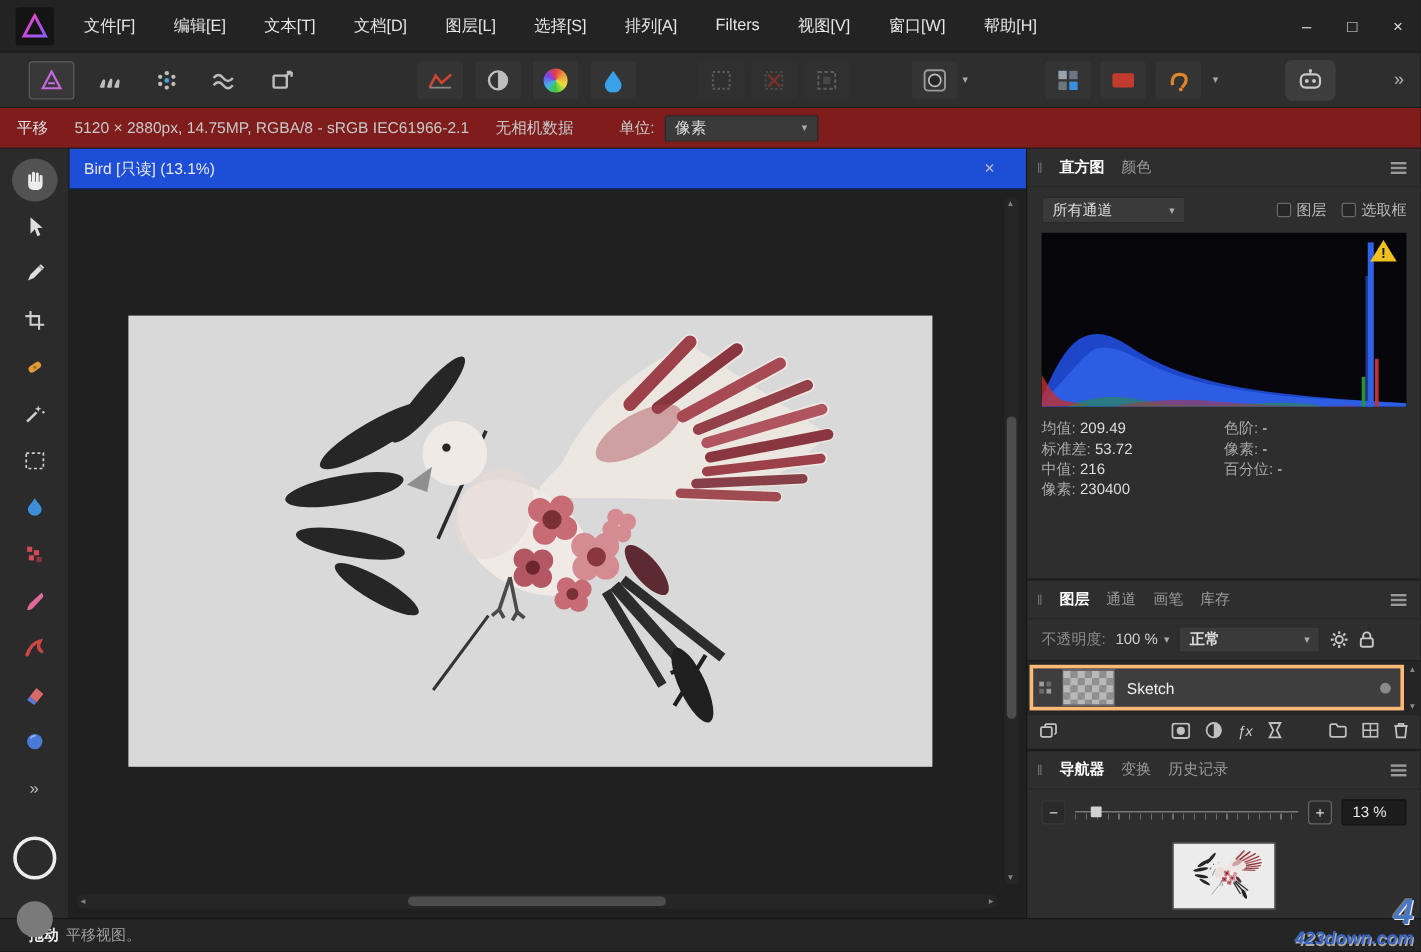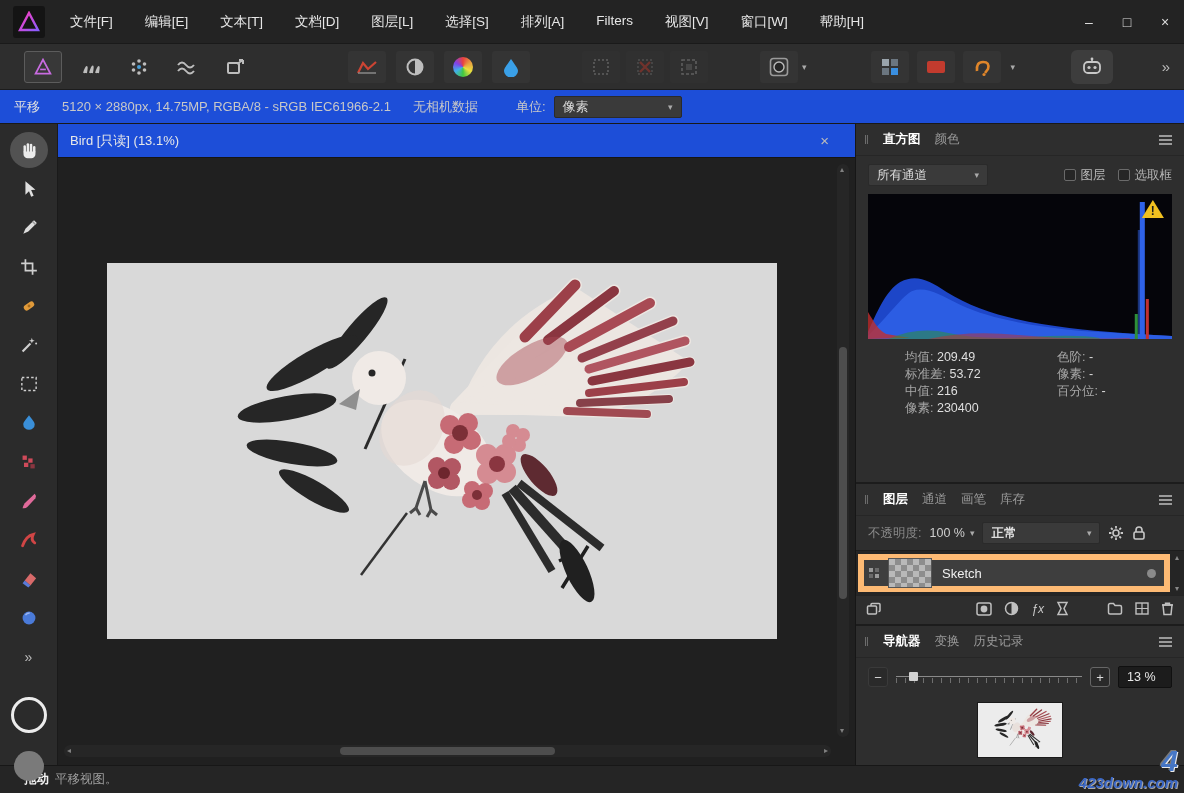--- a/index.html
+++ b/index.html
@@ -19,21 +19,21 @@
   .tgroup { display:flex; align-items:center; gap:10px; }
   .ibtn { width:38px; height:32px; border-radius:3px; display:flex; align-items:center; justify-content:center; }
   .ibtn.sel { border:1px solid #5c5c5c; background:#383838; }
   .ibtn.dis { opacity:.45; background:#343434; }
   .ibtn.box { background:#343434; }
   .caret { font-size:9px; color:#aaa; margin-left:2px; }
   .robot-box { width:42px; height:34px; background:#3d3d3d; border-radius:6px; display:flex; align-items:center; justify-content:center; }
   .overflow { margin-left:auto; margin-right:14px; color:#bbb; font-size:15px; }
 
   
-  .contextbar { height:34px; background:#1d4ed8; display:flex; align-items:center; border-bottom:1px solid #191919; font-size:13px; }
+  .contextbar { height:34px; background:#7f1d1d; display:flex; align-items:center; border-bottom:1px solid #191919; font-size:13px; }
   .ctx-tool { margin-left:14px; color:#e0e0e0; }
   .ctx-info { margin-left:22px; color:#c8c8c8; }
   .ctx-cam { margin-left:22px; color:#c8c8c8; }
   .ctx-unit-label { margin-left:38px; color:#c8c8c8; }
   .select { background:#3a3a3a; border:1px solid #2a2a2a; border-radius:2px; height:22px; display:flex; align-items:center; padding:0 8px; color:#ddd; }
   .select .caret { margin-left:auto; }
   .ctx-select { width:128px; margin-left:8px; }
 
   
   .main { display:flex; height:641px; }
@@ -70,32 +70,32 @@
   .panel-sep { height:2px; background:#1c1c1c; }
 
   .hist-controls { display:flex; align-items:center; padding:8px 12px 6px 12px; }
   .hist-select { width:120px; }
   .chk-group { margin-left:auto; display:flex; gap:12px; align-items:center; }
   .chk { display:flex; align-items:center; gap:5px; color:#b8b8b8; }
   .chk-box { width:12px; height:12px; background:#262626; border:1px solid #6a6a6a; border-radius:2px; }
   .hist-box { margin:2px 12px 0 12px; height:145px; background:#05050a; position:relative; }
   .hist-stats { display:flex; padding:10px 12px 0 12px; line-height:17px; }
   .stat-col-l { width:152px; }
-  .stat-label { color:#a8a8a8;margin-left:37px; }
+  .stat-label { color:#a8a8a8; }
   .stat-value { color:#dedede; }
   .minmax { display:flex; align-items:center; padding:10px 12px 0 12px; }
   .mm-input { width:62px; height:22px; background:#1c1c1c; border:1px solid #101010; border-radius:2px; color:#f0f0f0; font-weight:bold; display:flex; align-items:center; padding:0 7px; margin-left:8px; }
   .mm-right { margin-left:auto; display:flex; align-items:center; }
 
   .layer-controls { display:flex; align-items:center; padding:6px 10px 6px 12px; gap:8px; }
   .opacity-label { color:#8b8b8b; }
   .opacity-value { color:#cfcfcf; display:flex; align-items:center; gap:3px; }
   .blend-select { width:118px;font-weight:bold; }
   .layer-list { background:#252525; border-top:1px solid #1d1d1d; padding:3px 14px 3px 2px; position:relative; }
-  .layer-row { display:flex; align-items:center; background:#3e3e3e; border:6px solid #fdba74; height:38px; padding:0 8px 0 4px; }
+  .layer-row { display:flex; align-items:center; background:#3e3e3e; border:3px solid #fdba74; height:38px; padding:0 8px 0 4px; }
   .layer-thumb { width:44px; height:30px; margin-left:8px; border:1px solid #555;
      background-color:#b9b9b9;
      background-image:linear-gradient(45deg,#8d8d8d 25%,transparent 25%,transparent 75%,#8d8d8d 75%),
                       linear-gradient(45deg,#8d8d8d 25%,transparent 25%,transparent 75%,#8d8d8d 75%);
      background-size:12px 12px; background-position:0 0,6px 6px; }
   .layer-name { margin-left:10px; color:#f0f0f0; font-size:13px; }
   .vis-dot { margin-left:auto; width:9px; height:9px; border-radius:50%; background:#8a8a8a; }
   .list-scroll { position:absolute; right:1px; top:2px; bottom:2px; width:12px; display:flex; flex-direction:column; justify-content:space-between; align-items:center; color:#888; font-size:8px; }
   .layer-actions { display:flex; align-items:center; height:26px; padding:0 10px; border-top:1px solid #242424; }
   .la-right { margin-left:auto; display:flex; align-items:center; gap:12px; }

